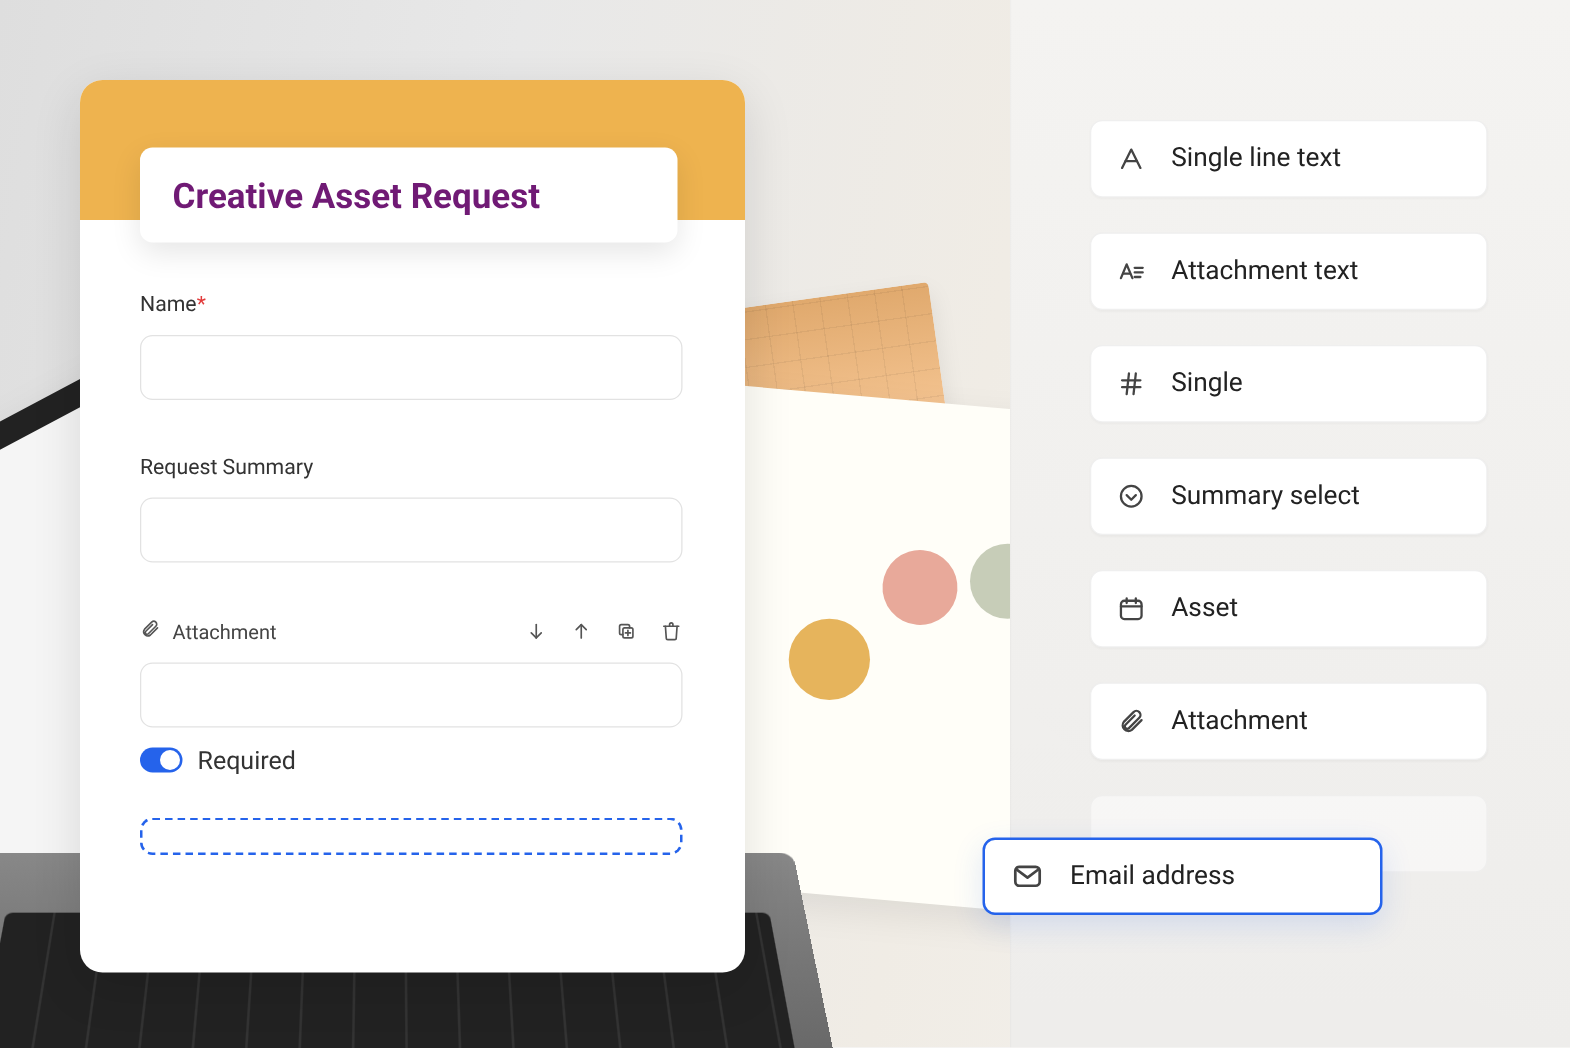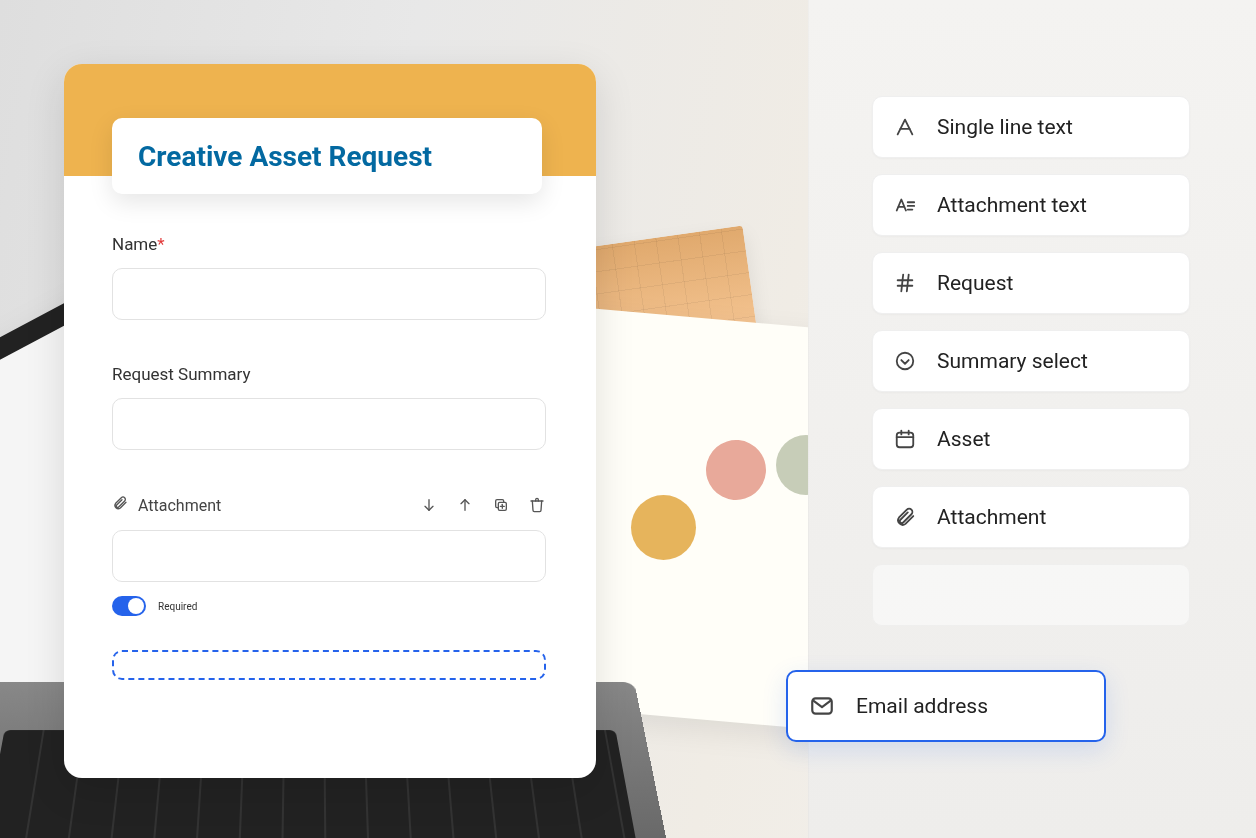--- a/index.html
+++ b/index.html
@@ -121,21 +121,21 @@
     background: #fff;
     border-radius: 10px;
     box-shadow: 0 8px 24px rgba(0,0,0,0.10);
     display: flex;
     align-items: center;
     padding: 0 26px;
   }
   .form-title-card h1 {
     font-size: 28px;
     font-weight: 700;
-    color: #0369a1;
+    color: #701a75;
   }
   .form-body {
     position: absolute;
     left: 48px;
     right: 50px;
     top: 170px;
     bottom: 0;
   }
   .field-block { margin-bottom: 44px; }
   .field-label {
@@ -197,38 +197,38 @@
     cursor: pointer;
   }
   .toggle::after {
     content: "";
     position: absolute;
     right: 2px; top: 2px;
     width: 16px; height: 16px;
     background: #fff;
     border-radius: 50%;
   }
-  .required-label { font-size: 10px; color: #333; }
+  .required-label { font-size: 20px; color: #333; }
 
   .dropzone {
     margin-top: 34px;
     height: 30px;
     border: 2px dashed #2563eb;
     border-radius: 10px;
   }
 
   
   .palette {
     position: absolute;
     right: 66px;
     top: 96px;
     width: 318px;
     display: flex;
     flex-direction: column;
-    gap: 16px;
+    gap: 28px;
   }
   .palette-item {
     height: 62px;
     background: #fff;
     border: 1px solid #efefef;
     border-radius: 10px;
     display: flex;
     align-items: center;
     gap: 20px;
     padding: 0 20px;
@@ -243,21 +243,21 @@
     color: #444;
   }
   .palette-item svg { stroke: #444; }
 
   
   .drag-item {
     position: absolute;
     left: 786px;
     top: 670px;
     width: 320px;
-    height: 72px;
+    height: 62px;
     background: #fff;
     border: 2px solid #2563eb;
     border-radius: 10px;
     display: flex;
     align-items: center;
     gap: 20px;
     padding: 0 20px;
     font-size: 21px;
     color: #222;
     box-shadow: 0 8px 24px rgba(37,99,235,0.15);
@@ -394,21 +394,21 @@
 
   <div class="palette-item">
     <span class="picon">
       <svg width="22" height="22" viewBox="0 0 24 24" fill="none" stroke-width="2" stroke-linecap="round">
           <line x1="4" y1="9" x2="20" y2="9"></line>
           <line x1="4" y1="15" x2="20" y2="15"></line>
           <line x1="10" y1="3" x2="8" y2="21"></line>
           <line x1="16" y1="3" x2="14" y2="21"></line>
         </svg>
     </span>
-    <span>Request</span>
+    <span>Single</span>
   </div>
 
   <div class="palette-item">
     <span class="picon">
       <svg width="22" height="22" viewBox="0 0 24 24" fill="none" stroke-width="2" stroke-linecap="round" stroke-linejoin="round">
           <circle cx="12" cy="12" r="9"></circle>
           <polyline points="8 11 12 15 16 11"></polyline>
         </svg>
     </span>
     <span>Summary select</span>

